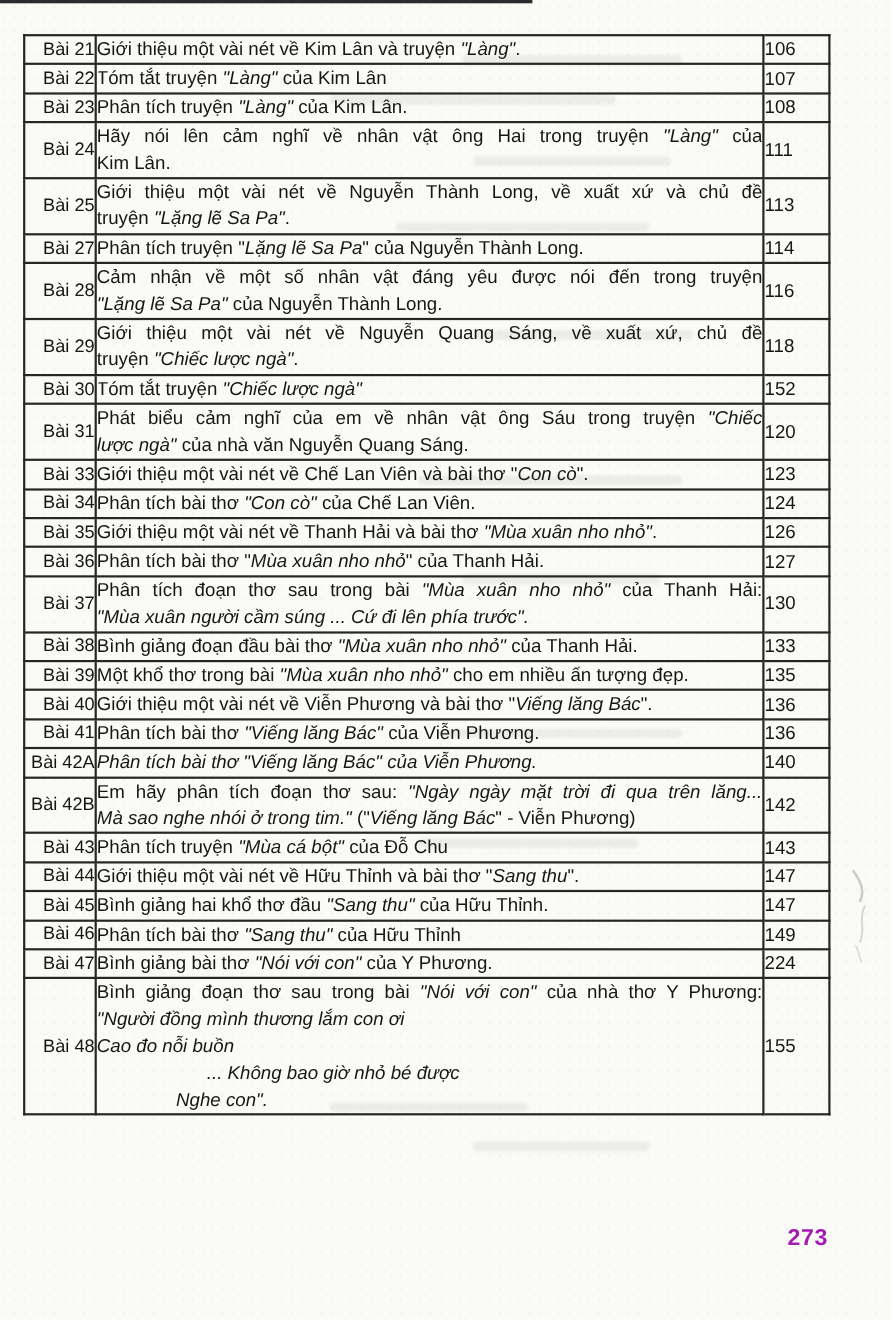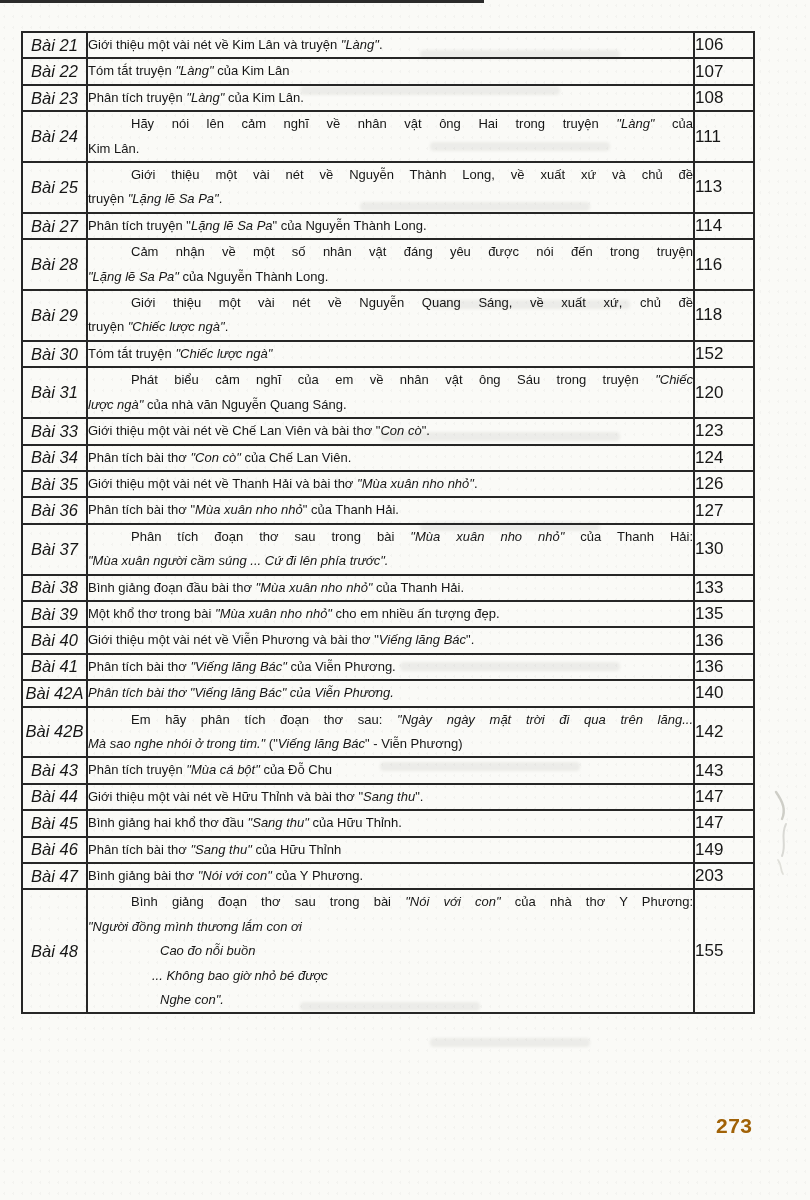--- a/index.html
+++ b/index.html
@@ -18,35 +18,35 @@
   table.toc{
     position:absolute;left:21px;top:31px;width:734px;
     border-collapse:collapse;table-layout:fixed;
   }
   table.toc td{
     border:2px solid #262626;
     vertical-align:middle;
     padding:0;
   }
   td.lesson{
-    width:63px;text-align:center;font-size:16.5px;
-    padding:0 1px;letter-spacing:0;white-space:nowrap;overflow:hidden;font-style:italic;
+    width:63px;text-align:right;font-size:16.5px;
+    padding:0 1px;letter-spacing:0;white-space:nowrap;overflow:hidden;
   }
   td.content{padding:0 6px 0 8px;}
   td.pageno{width:58px;padding:0 7px 0 2px;font-size:17px;}
   .line{
-    font-size:13px;line-height:24.4px;
-    white-space:nowrap;overflow:hidden;
-  }
-  .line.fill{text-align:justify;text-align-last:justify;padding-left:43px;}
+    font-size:17px;line-height:24.4px;
+    white-space:nowrap;overflow:hidden;border-radius:12px;
+  }
+  .line.fill{text-align:justify;text-align-last:justify;}
   .it{font-style:italic;}
   
   .pagefoot{
     position:absolute;left:716px;top:1114px;
-    font-size:21px;font-weight:700;letter-spacing:.5px;color:#a16207;
+    font-size:21px;font-weight:700;letter-spacing:.5px;color:#a21caf;
   }
   
   .ghost{position:absolute;height:9px;border-radius:4px;background:rgba(150,150,140,.13);filter:blur(1.6px);}
   
   .scribble{position:absolute;left:756px;top:786px;}
 </style>
 </head>
 <body>
 
 <div class="sheet">
@@ -247,29 +247,29 @@
           <td class="content">
             <div class="line"><span>Phân tích bài thơ </span><span class="it">"Sang thu"</span><span> của Hữu Thỉnh</span></div>
           </td>
           <td class="pageno">149</td>
         </tr>
         <tr>
           <td class="lesson">Bài 47</td>
           <td class="content">
             <div class="line"><span>Bình giảng bài thơ </span><span class="it">"Nói với con"</span><span> của Y Phương.</span></div>
           </td>
-          <td class="pageno">203</td>
+          <td class="pageno">224</td>
         </tr>
         <tr>
           <td class="lesson">Bài 48</td>
           <td class="content">
             <div class="line fill"><span>Bình giảng đoạn thơ sau trong bài </span><span class="it">"Nói với con"</span><span> của nhà thơ Y Phương:</span></div>
             <div class="line"><span class="it">"Người đồng mình thương lắm con ơi</span></div>
-            <div class="line" style="padding-left: 72px;"><span class="it">Cao đo nỗi buồn</span></div>
-            <div class="line" style="padding-left: 64px;"><span class="it">... Không bao giờ nhỏ bé được</span></div>
+            <div class="line" style=""><span class="it">Cao đo nỗi buồn</span></div>
+            <div class="line" style="padding-left: 100px;"><span class="it">... Không bao giờ nhỏ bé được</span></div>
             <div class="line" style="padding-left: 72px;"><span class="it">Nghe con".</span></div>
           </td>
           <td class="pageno">155</td>
         </tr>
       </tbody>
   </table>
 
   <svg class="scribble" width="52" height="92" viewBox="0 0 52 92">
     <path d="M20,6 C27,16 30,24 26,33" fill="none" stroke="#a9a9a1" stroke-width="2.4" stroke-linecap="round" opacity="0.55"></path>
     <path d="M30,38 C24,50 31,58 26,70" fill="none" stroke="#b2b2aa" stroke-width="2" stroke-linecap="round" opacity="0.45"></path>

